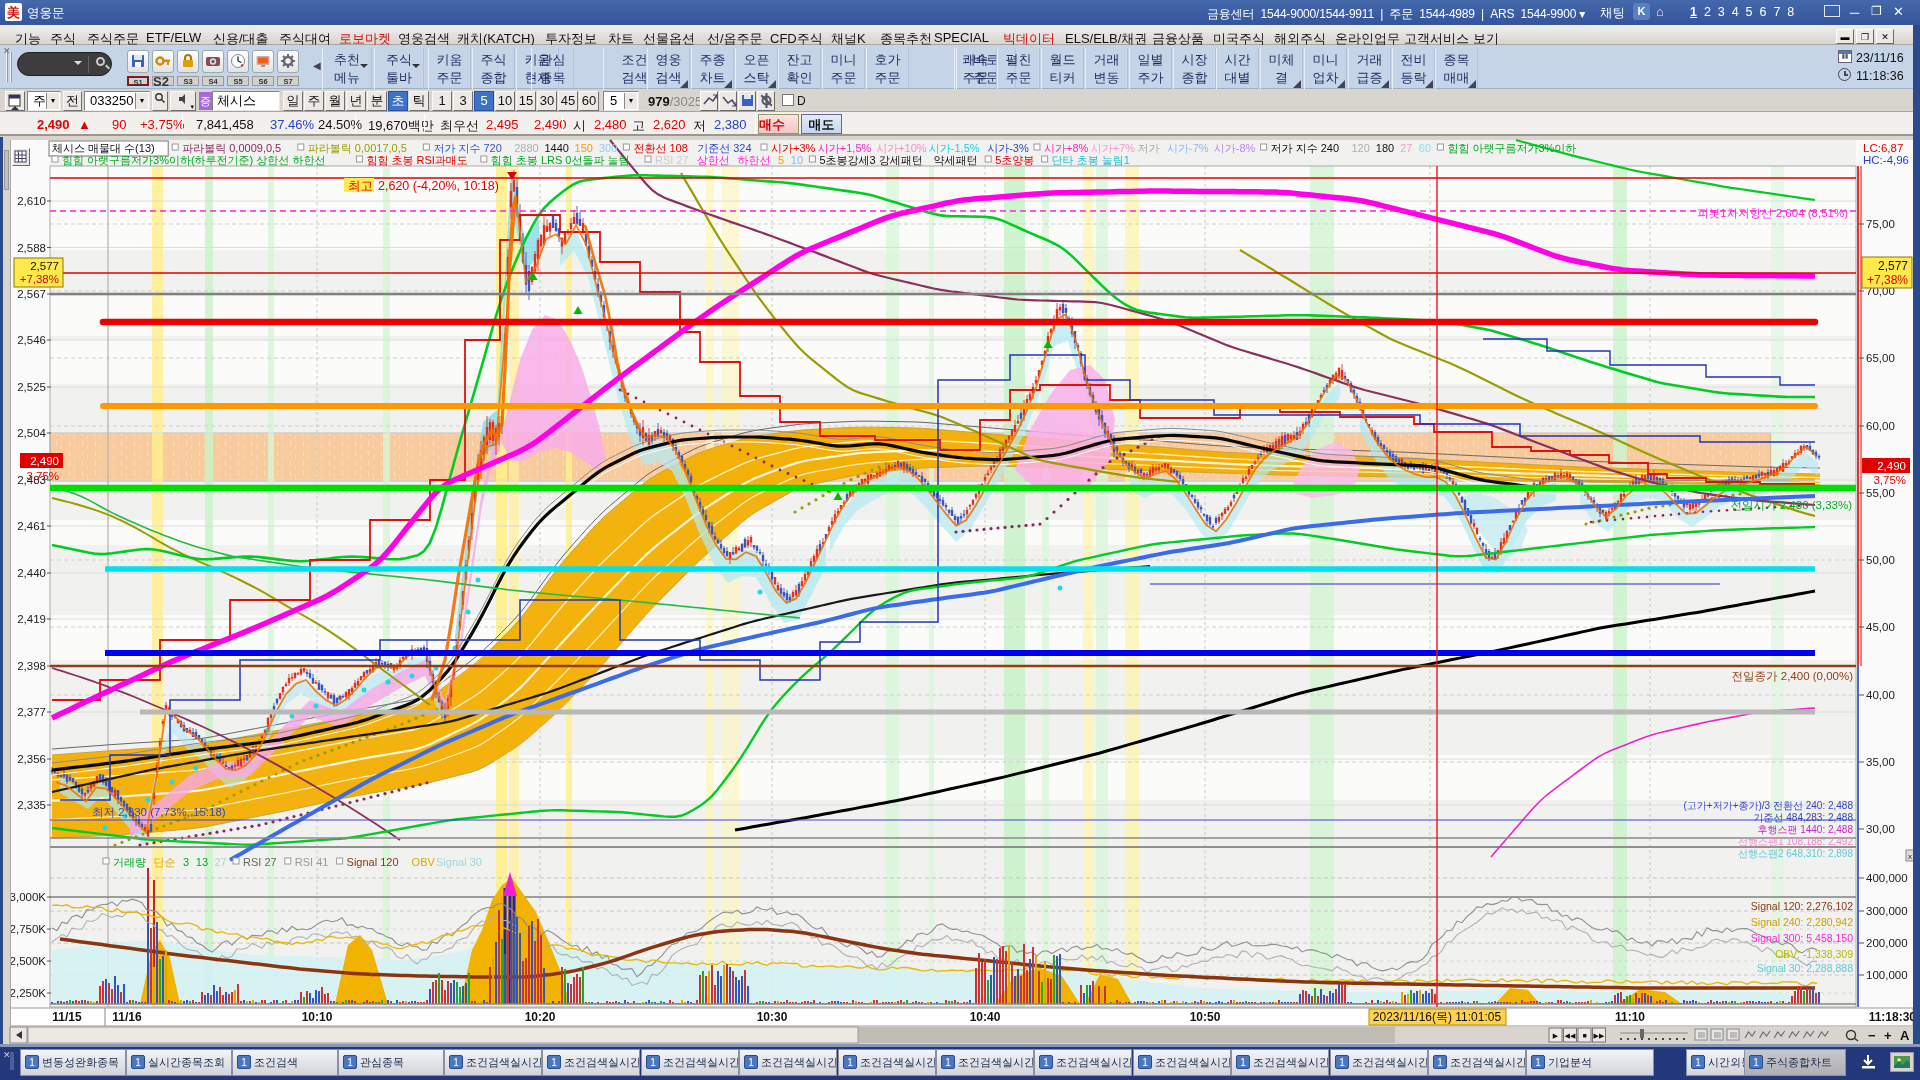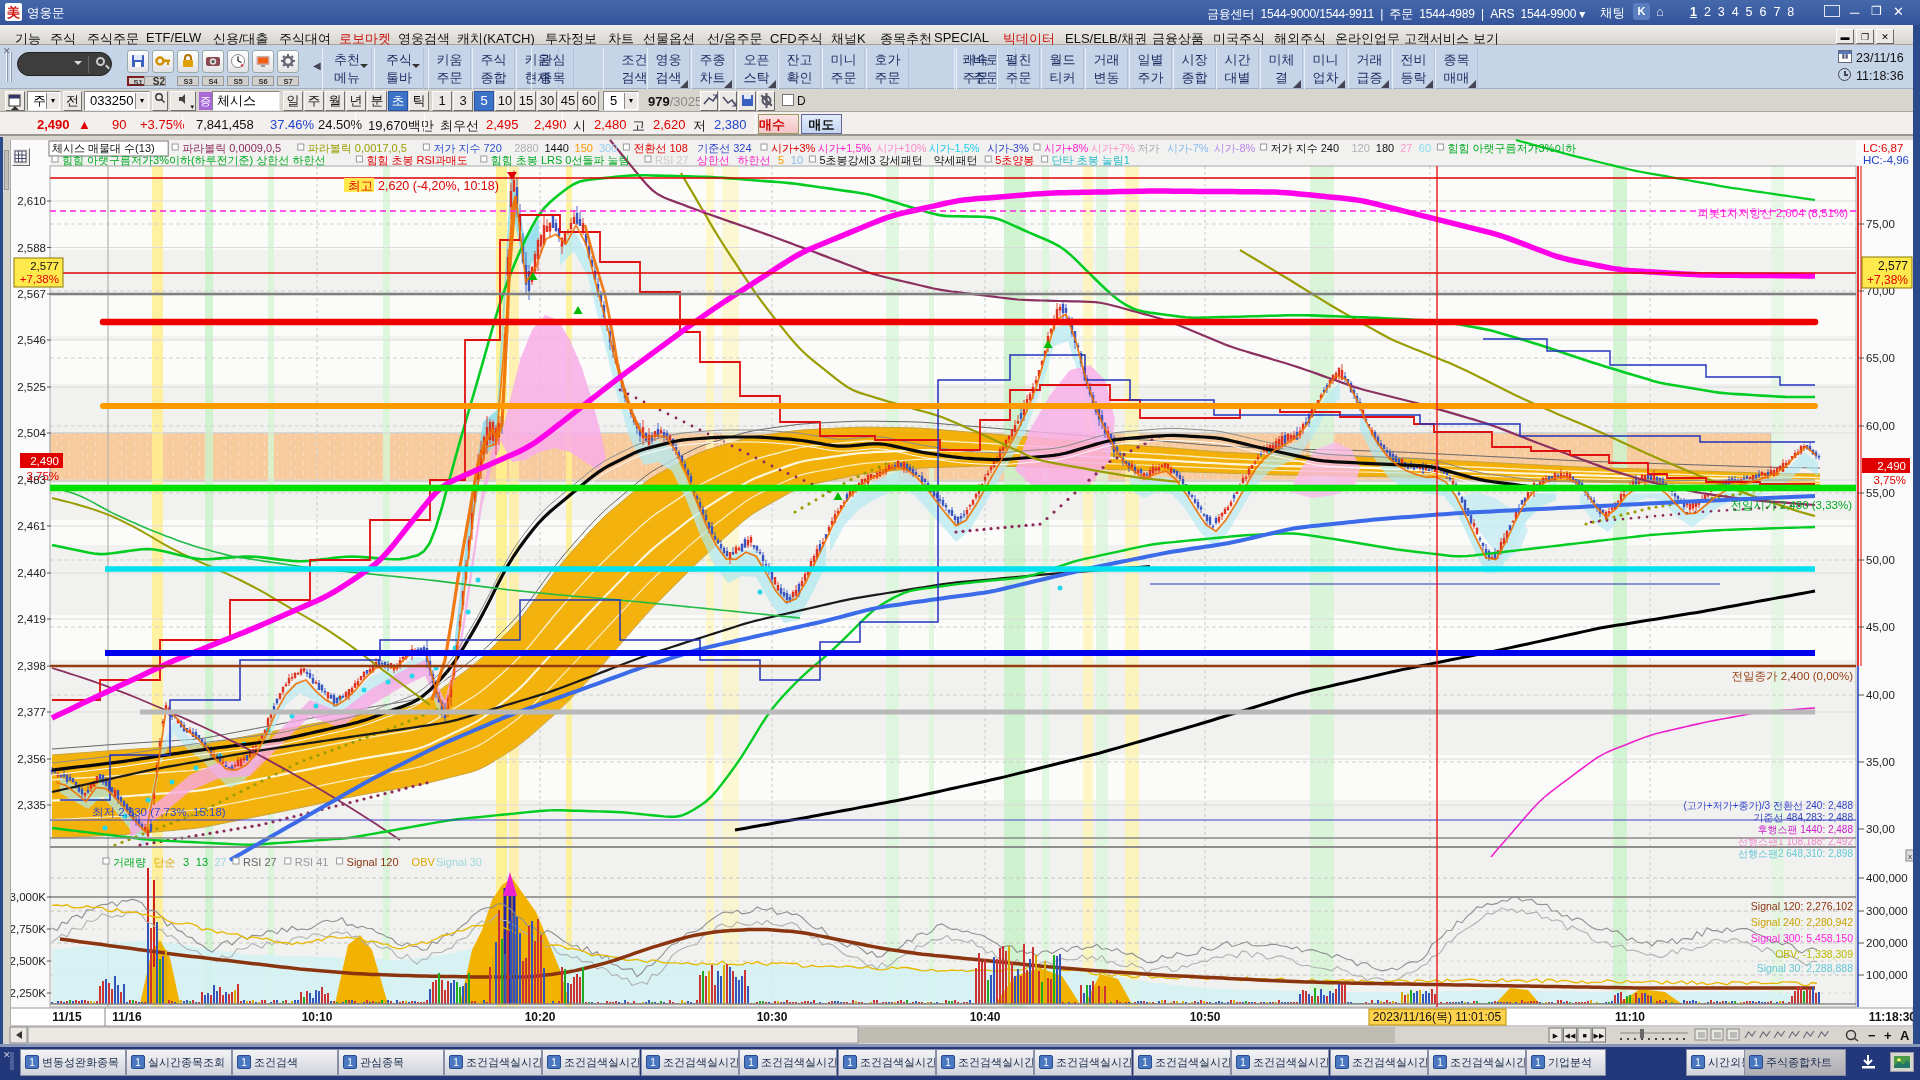--- a/index.html
+++ b/index.html
@@ -68,21 +68,21 @@
       <rect x="3" y="3" width="12" height="12" rx="1" fill="#3a60c0"></rect>
       <rect x="5" y="3" width="8" height="5" fill="#dde8ff"></rect>
       <rect x="6" y="10" width="6" height="5" fill="#fff"></rect>
     </svg></div>
 <div class="abs" style="left:127px;top:76px;width:22px;height:10px;background:#d2d0cc;border:2px solid #7f1d1d;font-size:7.5px;font-weight:bold;color:#333;text-align:center;line-height:9px;">S1</div>
 <div class="abs" style="left:152px;top:50px;width:22px;height:23px;background:linear-gradient(#fff,#e2e2e6);border:1px solid #9aa;border-radius:3px;"><svg width="18" height="18" style="margin:1px">
       <circle cx="6" cy="9" r="3.5" fill="none" stroke="#d09000" stroke-width="2.5"></circle>
       <rect x="8" y="7.5" width="8" height="2.5" fill="#d09000"></rect>
       <rect x="13" y="9" width="2" height="4" fill="#d09000"></rect>
     </svg></div>
-<div class="abs" style="left:144px;top:76px;width:22px;height:10px;background:#d2d0cc;border:1px solid #999;font-size:10px;font-weight:bold;color:#333;text-align:right;line-height:9px;">S2</div>
+<div class="abs" style="left:152px;top:76px;width:22px;height:10px;background:#d2d0cc;border:1px solid #999;font-size:13px;font-weight:bold;color:#333;text-align:left;line-height:9px;">S2</div>
 <div class="abs" style="left:177px;top:50px;width:22px;height:23px;background:linear-gradient(#fff,#e2e2e6);border:1px solid #9aa;border-radius:3px;"><svg width="18" height="18" style="margin:1px">
       <rect x="4" y="8" width="10" height="7" rx="1" fill="#e0a000"></rect>
       <path d="M6 8 v-2 a3 3 0 0 1 6 0 v2" fill="none" stroke="#b07800" stroke-width="2"></path>
     </svg></div>
 <div class="abs" style="left:177px;top:76px;width:22px;height:10px;background:#d2d0cc;border:1px solid #999;font-size:7.5px;font-weight:bold;color:#333;text-align:center;line-height:9px;">S3</div>
 <div class="abs" style="left:202px;top:50px;width:22px;height:23px;background:linear-gradient(#fff,#e2e2e6);border:1px solid #9aa;border-radius:3px;"><svg width="18" height="18" style="margin:1px">
       <rect x="2" y="5" width="14" height="9" rx="2" fill="#8a4a50"></rect>
       <circle cx="9" cy="9.5" r="3.2" fill="#ddd"></circle>
       <circle cx="9" cy="9.5" r="1.6" fill="#555"></circle>
     </svg></div>
@@ -875,21 +875,21 @@
 <div class="tab" style="left:542px;width:98px;"><span class="n">1</span>조건검색실시간</div>
 <div class="tab" style="left:641px;width:98px;"><span class="n">1</span>조건검색실시간</div>
 <div class="tab" style="left:739px;width:98px;"><span class="n">1</span>조건검색실시간</div>
 <div class="tab" style="left:838px;width:98px;"><span class="n">1</span>조건검색실시간</div>
 <div class="tab" style="left:936px;width:98px;"><span class="n">1</span>조건검색실시간</div>
 <div class="tab" style="left:1034px;width:98px;"><span class="n">1</span>조건검색실시간</div>
 <div class="tab" style="left:1133px;width:98px;"><span class="n">1</span>조건검색실시간</div>
 <div class="tab" style="left:1231px;width:98px;"><span class="n">1</span>조건검색실시간</div>
 <div class="tab" style="left:1330px;width:98px;"><span class="n">1</span>조건검색실시간</div>
 <div class="tab" style="left:1428px;width:98px;"><span class="n">1</span>조건검색실시간</div>
-<div class="tab" style="left:1526px;width:80px;"><span class="n">1</span>기업분석</div>
+<div class="tab" style="left:1526px;width:128px;"><span class="n">1</span>기업분석</div>
 <div class="tab" style="left:1639px;width:104px;margin-left:47px;"><span class="n">1</span>시간외등락률순</div>
 <div class="tab" style="left:1744px;width:102px;background:linear-gradient(#c8c8cc,#aeaeb4);"><span class="n">1</span>주식종합차트</div>
 <div class="abs" style="left:1858px;top:1052px;width:22px;height:20px;"><svg width="22" height="20">
       <path d="M10 3 v8 M6 8 l4 4 l4 -4" stroke="#fff" stroke-width="2" fill="none"></path>
       <rect x="4" y="14" width="13" height="2.5" fill="#fff"></rect>
     </svg></div>
 <div class="abs" style="left:1890px;top:1052px;width:24px;height:20px;background:#d8d5cf;border:1px solid #99a;"><svg width="22" height="18">
       <rect x="3" y="3" width="16" height="12" fill="#4a9a4a"></rect>
       <circle cx="8" cy="7" r="1.8" fill="#ff6"></circle>
       <path d="M3 13 l5 -5 l4 4 l4 -5 l3 3 v5 h-16z" fill="#276"></path>

